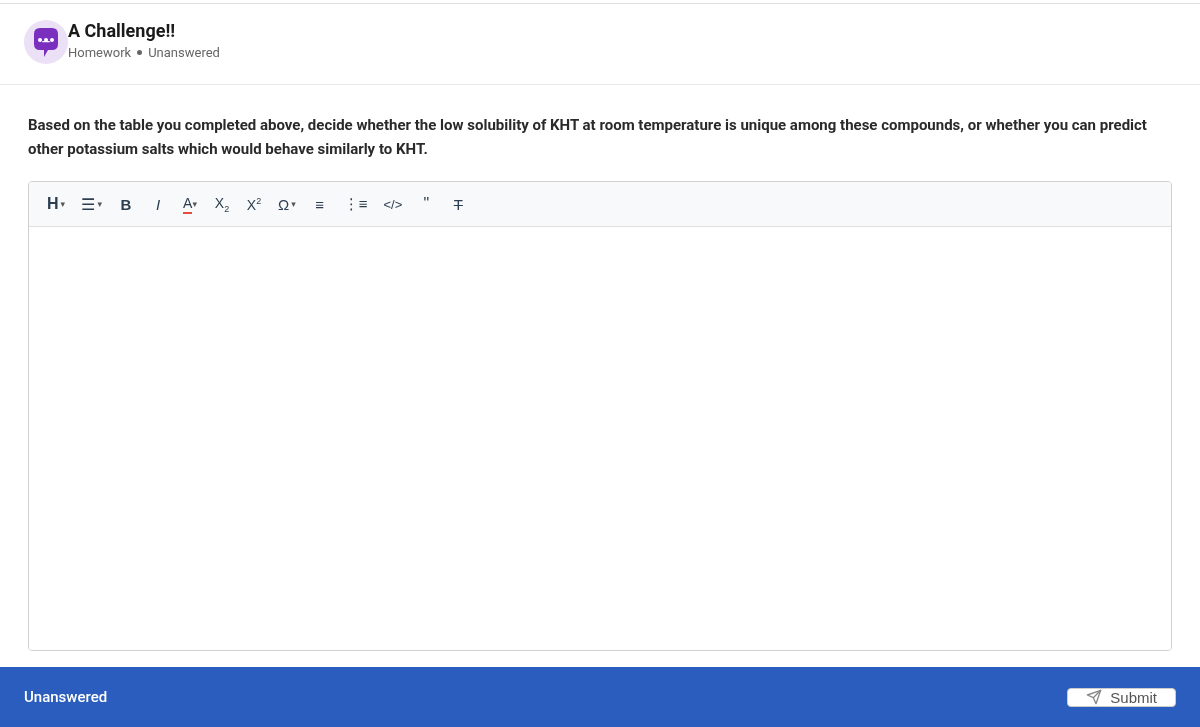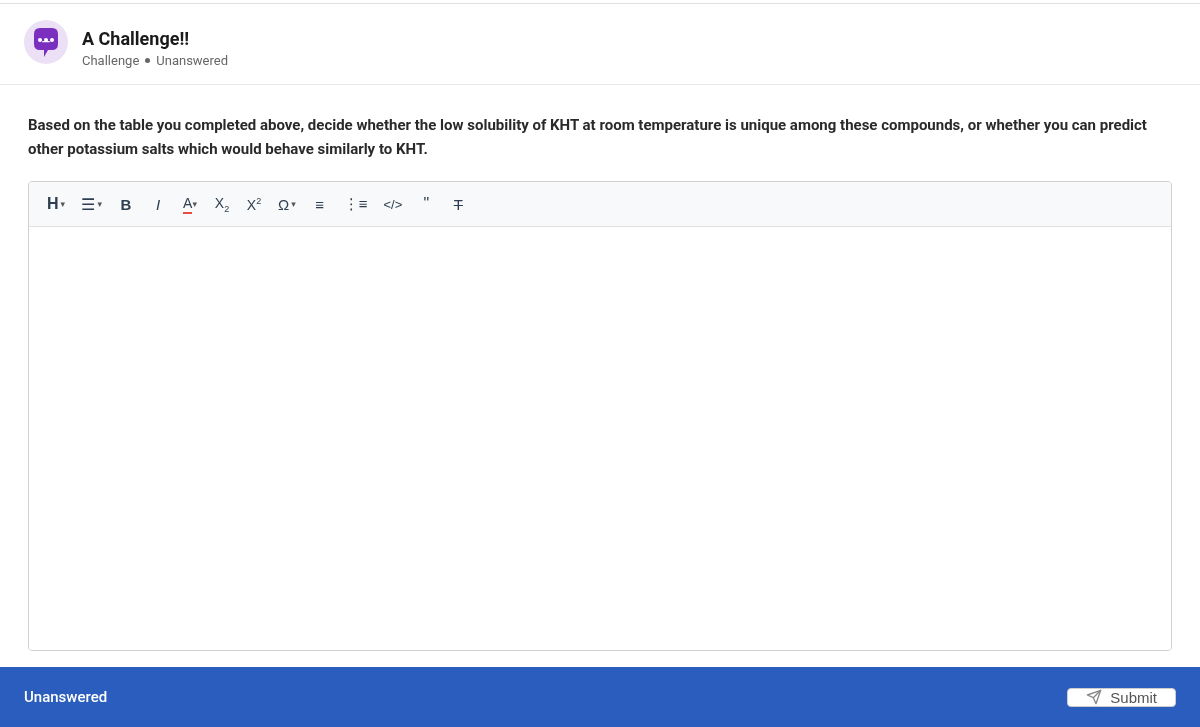--- a/index.html
+++ b/index.html
@@ -20,24 +20,23 @@
     }
 
     .top-bar {
       height: 4px;
       background: #ffffff;
       border-bottom: 1px solid #e0e0e0;
     }
 
     .header {
       display: flex;
-      align-items: flex-end;
+      align-items: flex-start;
       padding: 16px 24px;
       border-bottom: 1px solid #e8e8e8;
-      gap: 14px;
     }
 
     .avatar-icon {
       width: 44px;
       height: 44px;
       flex-shrink: 0;
     }
 
     .header-text {
       display: flex;
@@ -202,21 +201,21 @@
       <path d="M10 14 Q10 8 16 8 L28 8 Q34 8 34 14 L34 24 Q34 30 28 30 L24 30 L20 37 L20 30 L16 30 Q10 30 10 24 Z" fill="#7b2fbe"></path>
       <text x="22" y="22" text-anchor="middle" dominant-baseline="middle" fill="white" font-size="11" font-weight="bold">—</text>
       <circle cx="16" cy="20" r="2" fill="white"></circle>
       <circle cx="22" cy="20" r="2" fill="white"></circle>
       <circle cx="28" cy="20" r="2" fill="white"></circle>
     </svg>
   </div>
   <div class="header-text">
     <span class="challenge-title">A Challenge!!</span>
     <div class="meta-row">
-      <span>Challenge</span>
+      <span>Homework</span>
       <span class="meta-dot"></span>
       <span>Unanswered</span>
     </div>
   </div>
 </div>
 
 <div class="content-area">
   <p class="question-text">Based on the table you completed above, decide whether the low solubility of KHT at room temperature is unique among these compounds, or whether you can predict other potassium salts which would behave similarly to KHT.</p>
 
   <div class="editor-container">

